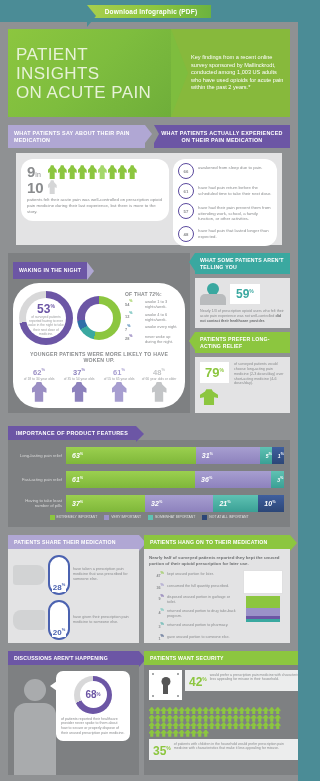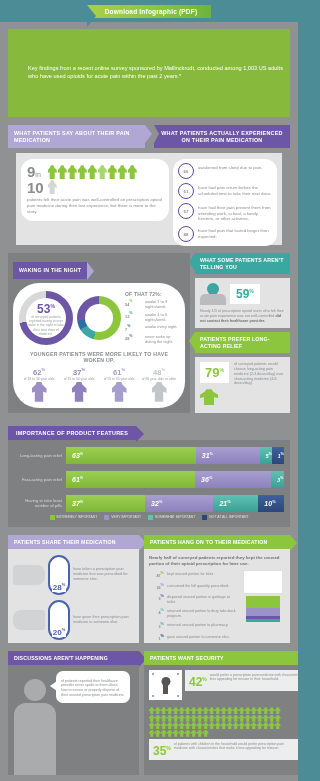--- a/index.html
+++ b/index.html
@@ -198,20 +198,24 @@
 <body>
 
 <div class="page">
 
   <div class="dl-wrap">
     <div class="dl-btn">Download Infographic (PDF)</div>
   </div>
 
   <div class="hero-band">
     <div class="hero">
+      <div class="hero-left">
+        <div class="hero-title">PATIENT INSIGHTS</div>
+        <div class="hero-title">ON ACUTE PAIN</div>
+      </div>
       <div class="hero-right">
         <div class="hero-text">Key findings from a recent online survey sponsored by Mallinckrodt, conducted among 1,003 US adults who have used opioids for acute pain within the past 2 years.*</div>
       </div>
     </div>
   </div>
 
   <div class="band">
     <div class="tabrow" style="padding:0">
       <div class="tab light arrow-r" style="flex:0 0 137px">WHAT PATIENTS SAY ABOUT THEIR PAIN MEDICATION</div>
       <div class="tab dark notch" style="flex:1;margin-left:7px">WHAT PATIENTS ACTUALLY EXPERIENCED ON THEIR PAIN MEDICATION</div>
@@ -497,20 +501,26 @@
     </div>
   </div>
 
   <div class="ds-wrap">
     <div class="ds-col">
       <div class="ds-tab">DISCUSSIONS AREN'T HAPPENING</div>
       <div class="ds-box">
         <div class="silh" style="left:16px;top:14px;width:22px;height:22px;border-radius:50%"></div>
         <div class="silh" style="left:6px;top:38px;width:42px;height:72px;border-radius:12px 12px 0 0"></div>
         <div class="sp-bubble">
+          <div class="d68">
+            <div class="hole">
+                <span>68</span>
+                <sup>%</sup>
+              </div>
+          </div>
           <div class="d68cap">of patients reported their healthcare provider never spoke to them about how to secure or properly dispose of their unused prescription pain medicine.</div>
         </div>
       </div>
     </div>
     <div class="se-col">
       <div class="ds-tab se-tab">PATIENTS WANT SECURITY</div>
       <div class="se-box">
         <div class="se-b1">
           <div class="lock">
             <div class="lockhole"></div>

